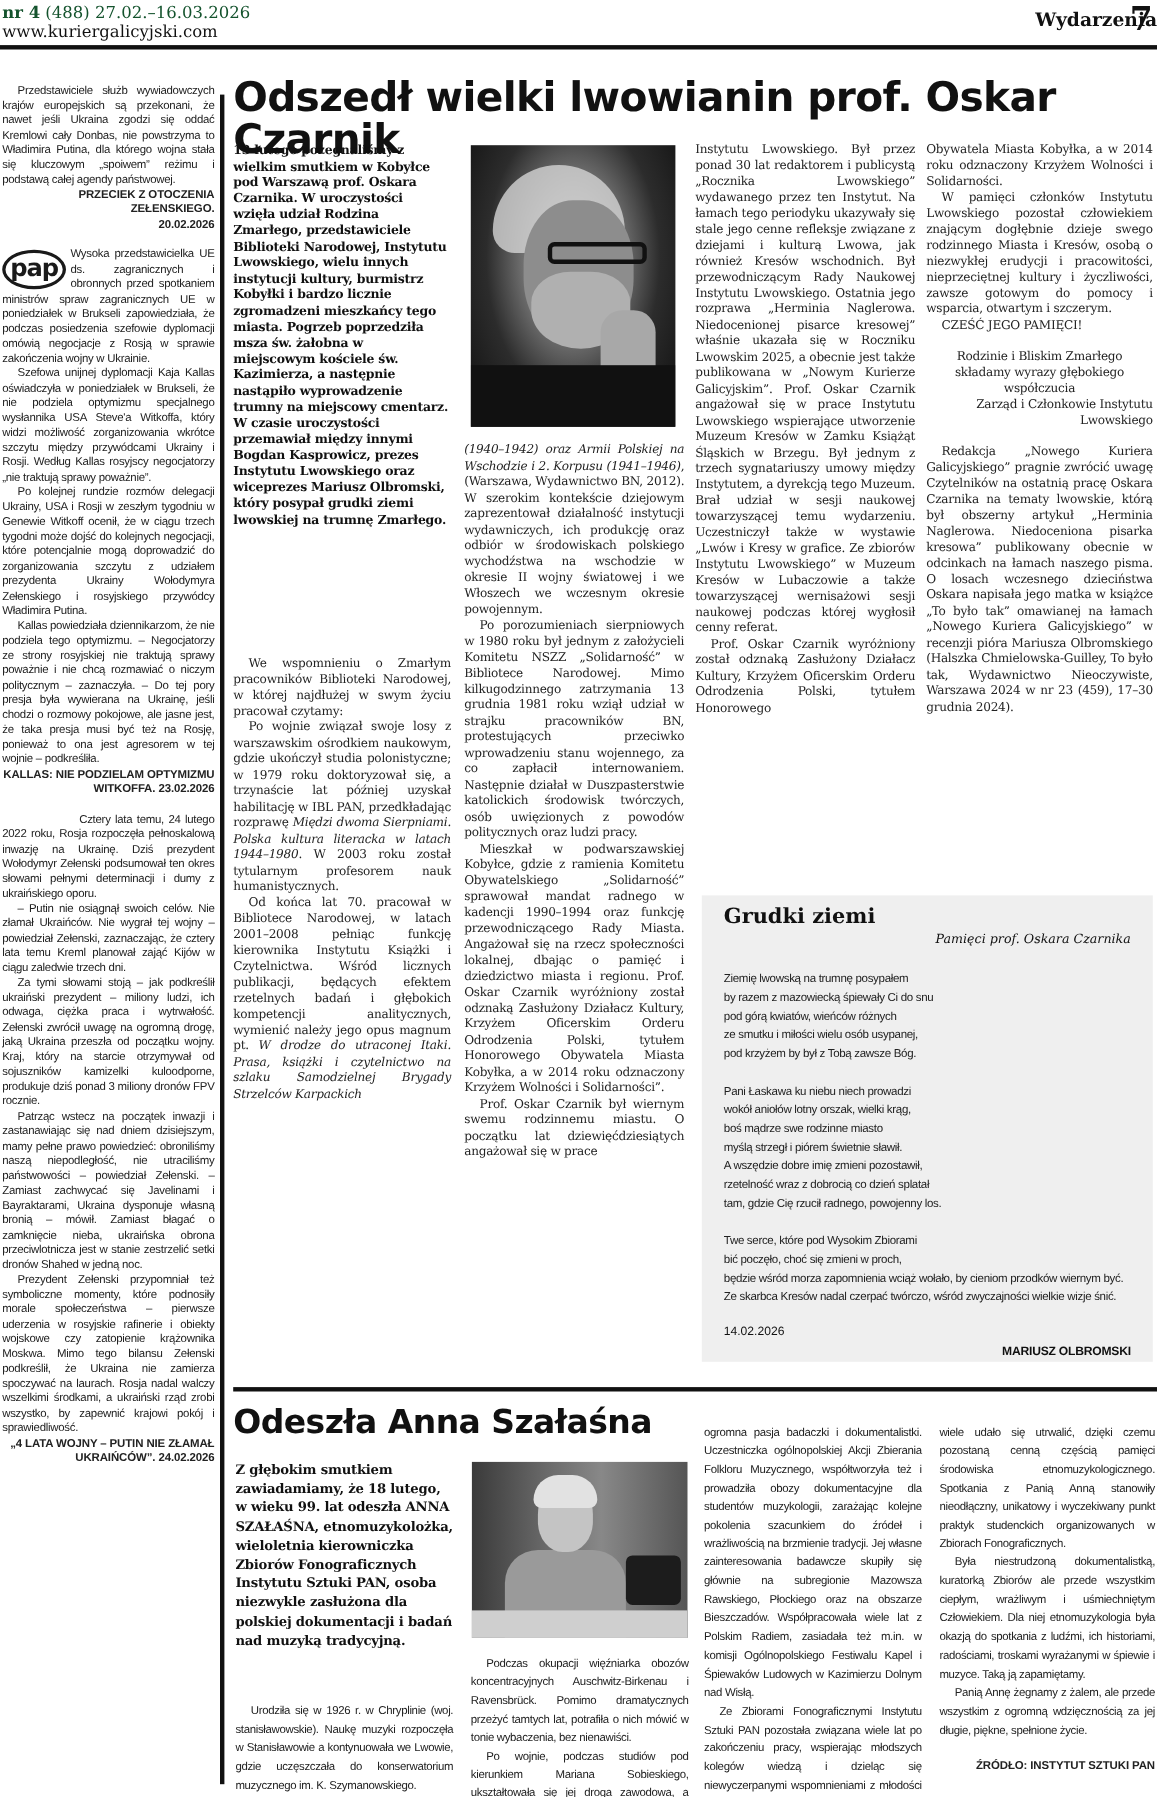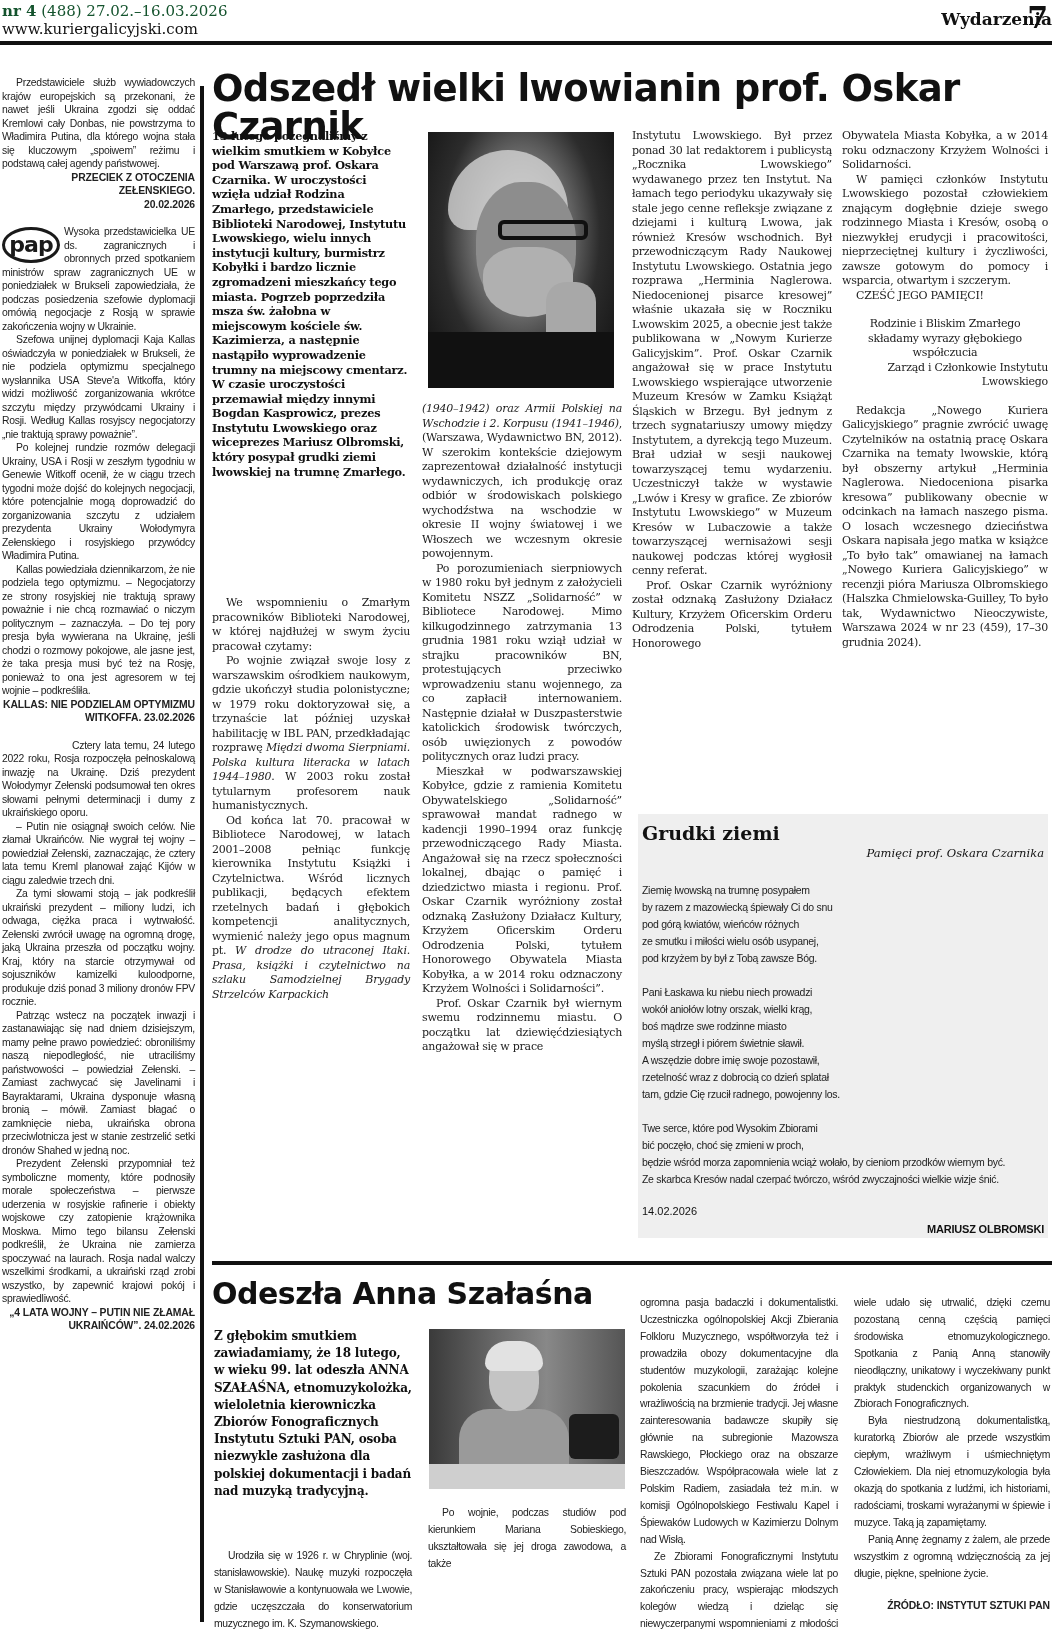--- a/index.html
+++ b/index.html
@@ -38,21 +38,21 @@
 
   .photo-main { position: absolute; left: 428px; top: 132px; width: 186px; height: 256px; background: radial-gradient(ellipse at 50% 40%, #bdbdbd 0%, #7c7c7c 30%, #2c2c2c 60%, #0d0d0d 100%); overflow: hidden; }
   .photo-main .hair { position: absolute; left: 20px; top: 18px; width: 120px; height: 80px; border-radius: 60px 60px 20px 20px; background: #d5d5d5; opacity: .8; }
   .photo-main .face { position: absolute; left: 48px; top: 50px; width: 100px; height: 130px; border-radius: 45%; background: #8d8d8d; }
   .photo-main .beard { position: absolute; left: 55px; top: 115px; width: 90px; height: 70px; border-radius: 40% 40% 50% 50%; background: #b0b0b0; }
   .photo-main .glasses { position: absolute; left: 70px; top: 88px; width: 90px; height: 20px; border: 4px solid #111; border-radius: 6px; }
   .photo-main .hand { position: absolute; left: 118px; top: 150px; width: 50px; height: 100px; border-radius: 20px; background: #a8a8a8; }
   .photo-main .suit { position: absolute; left: 0; top: 200px; width: 186px; height: 60px; background: #111; }
 
   
-  .poem { position: absolute; left: 638px; top: 814px; width: 410px; height: 424px; background: #efefef; padding: 8px 4px; }
+  .poem { position: absolute; left: 638px; top: 814px; width: 410px; height: 424px; background: #efefef; padding: 8px 20px; }
   .poem-title { font-family: "DejaVu Serif", serif; font-weight: bold; font-size: 19px; color: #111; }
   .poem-dedic { text-align: right; font-family: "DejaVu Serif", serif; font-style: italic; font-size: 11.5px; margin-top: 2px; }
   .poem-body { margin-top: 22px; font-family: "Liberation Sans", sans-serif; font-size: 10.5px; line-height: 17px; letter-spacing: -0.3px; color: #222; }
   .poem-body .stanza { margin-bottom: 17px; }
   .poem-date { font-family: "Liberation Sans", sans-serif; font-size: 11px; margin-top: 2px; }
   .poem-author { text-align: right; font-family: "Liberation Sans", sans-serif; font-weight: bold; font-size: 11px; margin-top: 6px; letter-spacing: -0.2px; }
 
   
   .rule2 { position: absolute; left: 212px; top: 1261px; width: 840px; height: 4px; background: #111; }
   .title2 { position: absolute; left: 212px; top: 1276px; font-family: "DejaVu Sans", sans-serif; font-weight: bold; font-size: 30px; letter-spacing: -0.5px; line-height: 36px; }
@@ -151,21 +151,21 @@
       <div>by razem z mazowiecką śpiewały Ci do snu</div>
       <div>pod górą kwiatów, wieńców różnych</div>
       <div>ze smutku i miłości wielu osób usypanej,</div>
       <div>pod krzyżem by był z Tobą zawsze Bóg.</div>
     </div>
     <div class="stanza">
       <div>Pani Łaskawa ku niebu niech prowadzi</div>
       <div>wokół aniołów lotny orszak, wielki krąg,</div>
       <div>boś mądrze swe rodzinne miasto</div>
       <div>myślą strzegł i piórem świetnie sławił.</div>
-      <div>A wszędzie dobre imię swoje pozostawił,</div>
+      <div>A wszędzie dobre imię zmieni pozostawił,</div>
       <div>rzetelność wraz z dobrocią co dzień splatał</div>
       <div>tam, gdzie Cię rzucił radnego, powojenny los.</div>
     </div>
     <div class="stanza">
       <div>Twe serce, które pod Wysokim Zbiorami</div>
       <div>bić poczęło, choć się zmieni w proch,</div>
       <div>będzie wśród morza zapomnienia wciąż wołało, by cieniom przodków wiernym być.</div>
       <div>Ze skarbca Kresów nadal czerpać twórczo, wśród zwyczajności wielkie wizje śnić.</div>
     </div>
   </div>
@@ -182,20 +182,21 @@
     <div class="head"></div>
     <div class="hair2"></div>
     <div class="device"></div>
     <div class="table"></div>
 </div>
 
 <div class="sans-col col-e">
   <p>Urodziła się w 1926 r. w Chryplinie (woj. stanisławowskie). Naukę muzyki rozpoczęła w Stanisławowie a kontynuowała we Lwowie, gdzie uczęszczała do konserwatorium muzycznego im. K. Szymanowskiego.</p>
 </div>
 <div class="sans-col col-f">
+  <p>Podczas okupacji więźniarka obozów koncentracyjnych Auschwitz-Birkenau i Ravensbrück. Pomimo dramatycznych przeżyć tamtych lat, potrafiła o nich mówić w tonie wybaczenia, bez nienawiści.</p>
   <p>Po wojnie, podczas studiów pod kierunkiem Mariana Sobieskiego, ukształtowała się jej droga zawodowa, a także</p>
 </div>
 <div class="sans-col col-g">
   <p class="noi">ogromna pasja badaczki i dokumentalistki. Uczestniczka ogólnopolskiej Akcji Zbierania Folkloru Muzycznego, współtworzyła też i prowadziła obozy dokumentacyjne dla studentów muzykologii, zarażając kolejne pokolenia szacunkiem do źródeł i wrażliwością na brzmienie tradycji. Jej własne zainteresowania badawcze skupiły się głównie na subregionie Mazowsza Rawskiego, Płockiego oraz na obszarze Bieszczadów. Współpracowała wiele lat z Polskim Radiem, zasiadała też m.in. w komisji Ogólnopolskiego Festiwalu Kapel i Śpiewaków Ludowych w Kazimierzu Dolnym nad Wisłą.</p>
   <p>Ze Zbiorami Fonograficznymi Instytutu Sztuki PAN pozostała związana wiele lat po zakończeniu pracy, wspierając młodszych kolegów wiedzą i dzieląc się niewyczerpanymi wspomnieniami z młodości i z pracy zawodowej, z których</p>
 </div>
 <div class="sans-col col-h">
   <p class="noi">wiele udało się utrwalić, dzięki czemu pozostaną cenną częścią pamięci środowiska etnomuzykologicznego. Spotkania z Panią Anną stanowiły nieodłączny, unikatowy i wyczekiwany punkt praktyk studenckich organizowanych w Zbiorach Fonograficznych.</p>
   <p>Była niestrudzoną dokumentalistką, kuratorką Zbiorów ale przede wszystkim ciepłym, wrażliwym i uśmiechniętym Człowiekiem. Dla niej etnomuzykologia była okazją do spotkania z ludźmi, ich historiami, radościami, troskami wyrażanymi w śpiewie i muzyce. Taką ją zapamiętamy.</p>
   <p>Panią Annę żegnamy z żalem, ale przede wszystkim z ogromną wdzięcznością za jej długie, piękne, spełnione życie.</p>

